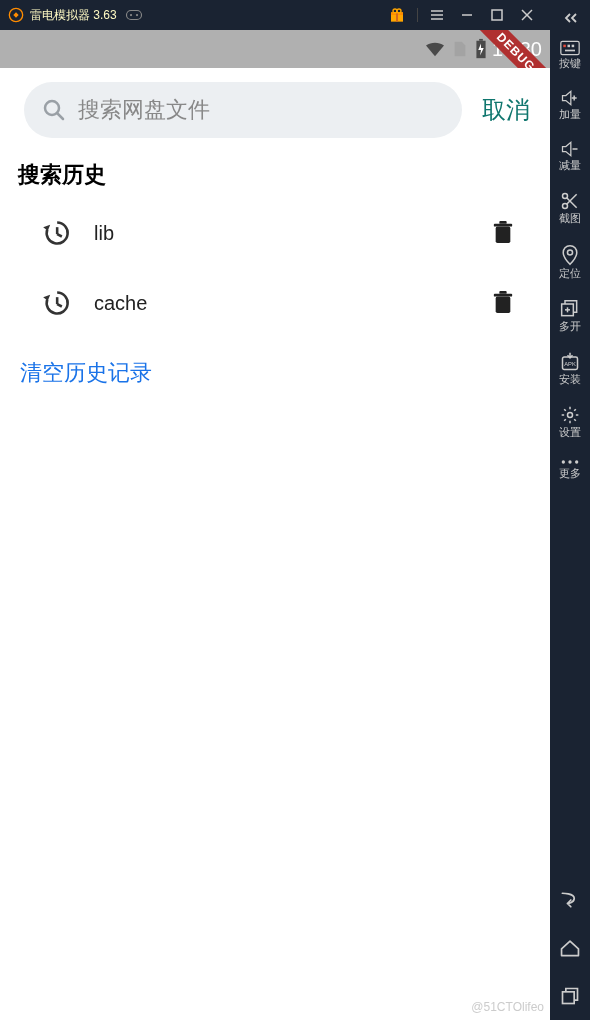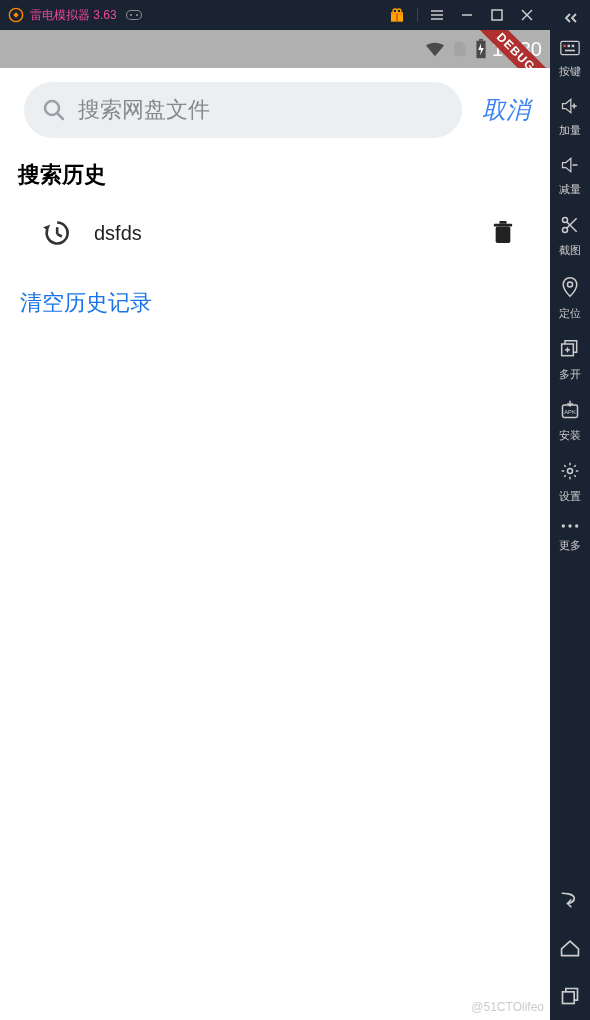--- a/index.html
+++ b/index.html
@@ -2,58 +2,58 @@
 <html><head>
   <meta charset="utf-8">
   <style>
     * { margin: 0; padding: 0; box-sizing: border-box; font-family: "Microsoft YaHei", "PingFang SC", sans-serif; }
     body { width: 590px; height: 1020px; display: flex; background: #0f1419; overflow: hidden; }
     
     .main-window { width: 550px; height: 1020px; display: flex; flex-direction: column; }
     
     .titlebar { height: 30px; background: #1a2332; display: flex; align-items: center; padding: 0 8px; color: #fff; font-size: 12px; }
     .titlebar .logo { width: 16px; height: 16px; margin-right: 6px; }
-    .titlebar .title { flex: 0 0 auto; color: #ec4899; }
+    .titlebar .title { flex: 0 0 auto; color: #fef9c3; }
     .titlebar .gamepad { margin-left: 8px; color: #888; }
     .titlebar .spacer { flex: 1; }
     .titlebar .gift { color: #ffa500; margin-right: 8px; }
     .titlebar .win-btn { width: 30px; height: 30px; display: flex; align-items: center; justify-content: center; color: #ccc; cursor: pointer; }
     .titlebar .divider { width: 1px; height: 14px; background: #444; margin: 0 4px; }
     
     .statusbar { height: 38px; background: #b0b0b0; display: flex; align-items: center; justify-content: flex-end; padding: 0 6px; position: relative; overflow: hidden; }
     .statusbar .wifi { color: #4a4a4a; margin-right: 6px; }
     .statusbar .sim { margin-right: 6px; opacity: 0.3; }
     .statusbar .battery { color: #4a4a4a; margin-right: 4px; }
     .statusbar .time { color: #fff; font-size: 20px; font-weight: 400; margin-right: 2px; position: relative; z-index: 1; }
     .debug-ribbon { position: absolute; right: -22px; top: 12px; width: 112px; background: #b03030; color: #fff; font-size: 12px; font-weight: bold; text-align: center; padding: 3px 0; transform: rotate(45deg); z-index: 2; letter-spacing: 1px; }
     
     .app-content { flex: 1; background: #fff; display: flex; flex-direction: column; position: relative; }
     .search-row { display: flex; align-items: center; padding: 14px 16px 14px 24px; gap: 16px; }
     .search-box { flex: 1; background: #eceff2; border-radius: 28px; display: flex; align-items: center; padding: 0 18px; height: 56px; }
     .search-box .search-icon { color: #9aa0a6; margin-right: 12px; }
     .search-box input { flex: 1; border: none; background: transparent; font-size: 22px; color: #be185d; outline: none; }
     .search-box input::placeholder { color: #888; }
-    .cancel-btn { color: #3b82f6; font-size: 24px; cursor: pointer; padding: 4px; font-style: italic; }
+    .cancel-btn { color: #0f766e; font-size: 24px; cursor: pointer; padding: 4px; }
     
     .history-title { font-size: 22px; font-weight: bold; color: #000; padding: 8px 24px 8px 18px; }
     .history-list { padding: 0 24px 0 38px; }
     .history-item { display: flex; align-items: center; padding: 18px 8px 18px 4px; }
     .history-item .history-icon { color: #333; margin-right: 24px; }
     .history-item .history-text { flex: 1; font-size: 20px; color: #222; }
     .history-item .delete-btn { cursor: pointer; padding: 4px; color: #222; }
     
     .clear-btn { color: #1a73e8; font-size: 22px; padding: 20px; cursor: pointer; }
     
     .watermark { position: absolute; bottom: 6px; right: 6px; color: #ccc; font-size: 12px; }
     
     .sidebar { width: 40px; height: 1020px; background: #1a2332; display: flex; flex-direction: column; align-items: center; padding-top: 6px; gap: 0; }
     .sidebar .collapse { color: #ccc; padding: 6px 0 8px; cursor: pointer; }
     .sidebar .tool { display: flex; flex-direction: column; align-items: center; color: #ccc; padding: 8px 0 10px; cursor: pointer; width: 100%; }
     .sidebar .tool .ico { display: block; }
-    .sidebar .tool .lbl { font-size: 11px; margin-top: 8px; }
+    .sidebar .tool .lbl { font-size: 11px; margin-top: 0; }
     .sidebar .flex-spacer { flex: 1; }
     .sidebar .nav-btn { color: #ccc; padding: 14px 0; cursor: pointer; }
     
     svg { display: block; }
   </style>
 </head>
 <body>
 
 <div class="main-window">
   <div class="titlebar">
@@ -146,21 +146,39 @@
     <div class="history-list">
       <div class="history-item">
         <span class="history-icon">
             <svg width="28" height="28" viewBox="0 0 24 24">
               <path d="M13 3 A9 9 0 1 1 4.5 9" stroke="#333" stroke-width="2.2" fill="none"></path>
               <path d="M1 7 L5 10 L7 5" fill="#333"></path>
               <line x1="13" y1="7" x2="13" y2="13" stroke="#333" stroke-width="2.2"></line>
               <line x1="13" y1="13" x2="17" y2="15" stroke="#333" stroke-width="2.2"></line>
             </svg>
           </span>
-        <span class="history-text">dsfds</span>
+        <span class="history-text">lib</span>
+        <span class="delete-btn">
+            <svg width="22" height="26" viewBox="0 0 24 28">
+              <rect x="4" y="7" width="16" height="18" rx="2" fill="#222"></rect>
+              <rect x="2" y="4" width="20" height="3" rx="1" fill="#222"></rect>
+              <rect x="8" y="1" width="8" height="3" rx="1" fill="#222"></rect>
+            </svg>
+          </span>
+      </div>
+      <div class="history-item">
+        <span class="history-icon">
+            <svg width="28" height="28" viewBox="0 0 24 24">
+              <path d="M13 3 A9 9 0 1 1 4.5 9" stroke="#333" stroke-width="2.2" fill="none"></path>
+              <path d="M1 7 L5 10 L7 5" fill="#333"></path>
+              <line x1="13" y1="7" x2="13" y2="13" stroke="#333" stroke-width="2.2"></line>
+              <line x1="13" y1="13" x2="17" y2="15" stroke="#333" stroke-width="2.2"></line>
+            </svg>
+          </span>
+        <span class="history-text">cache</span>
         <span class="delete-btn">
             <svg width="22" height="26" viewBox="0 0 24 28">
               <rect x="4" y="7" width="16" height="18" rx="2" fill="#222"></rect>
               <rect x="2" y="4" width="20" height="3" rx="1" fill="#222"></rect>
               <rect x="8" y="1" width="8" height="3" rx="1" fill="#222"></rect>
             </svg>
           </span>
       </div>
     </div>
 

